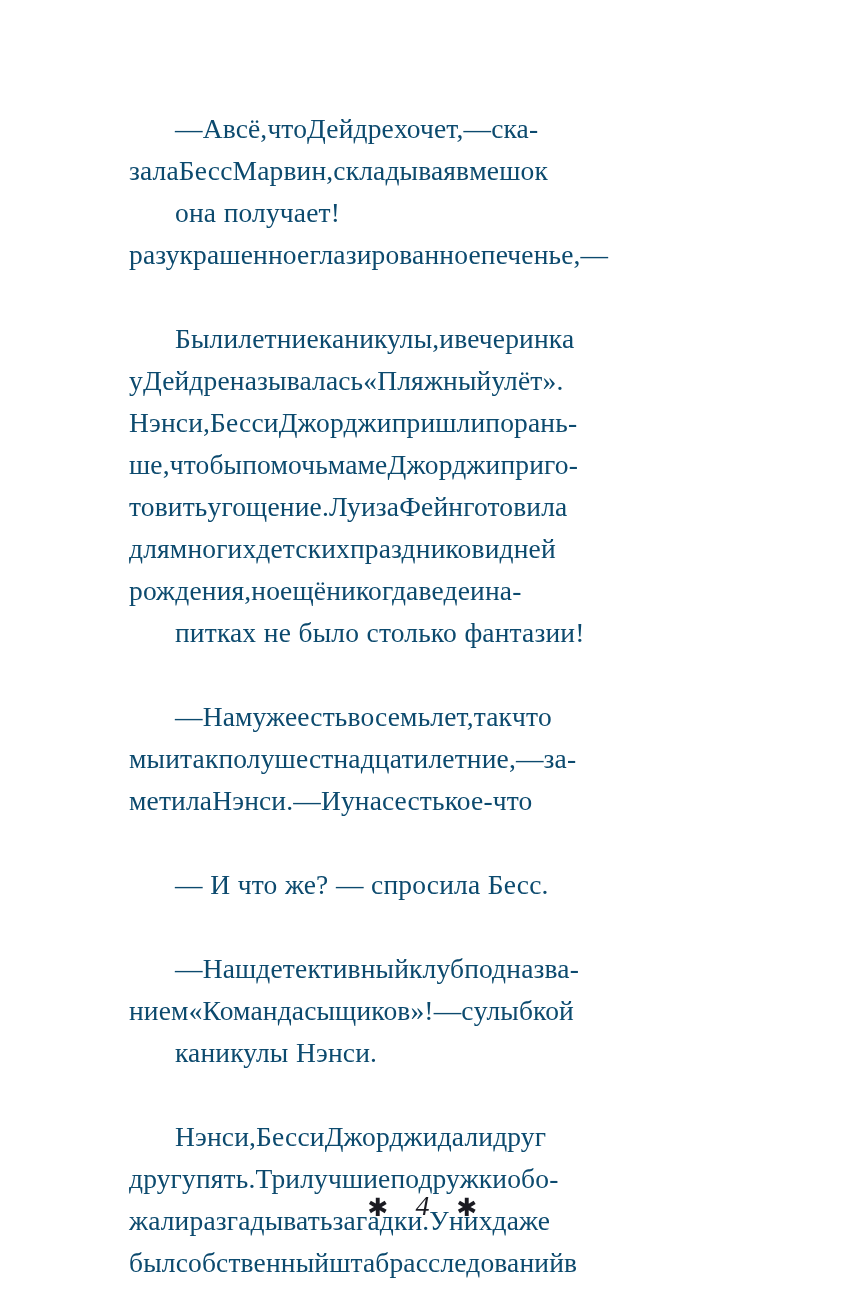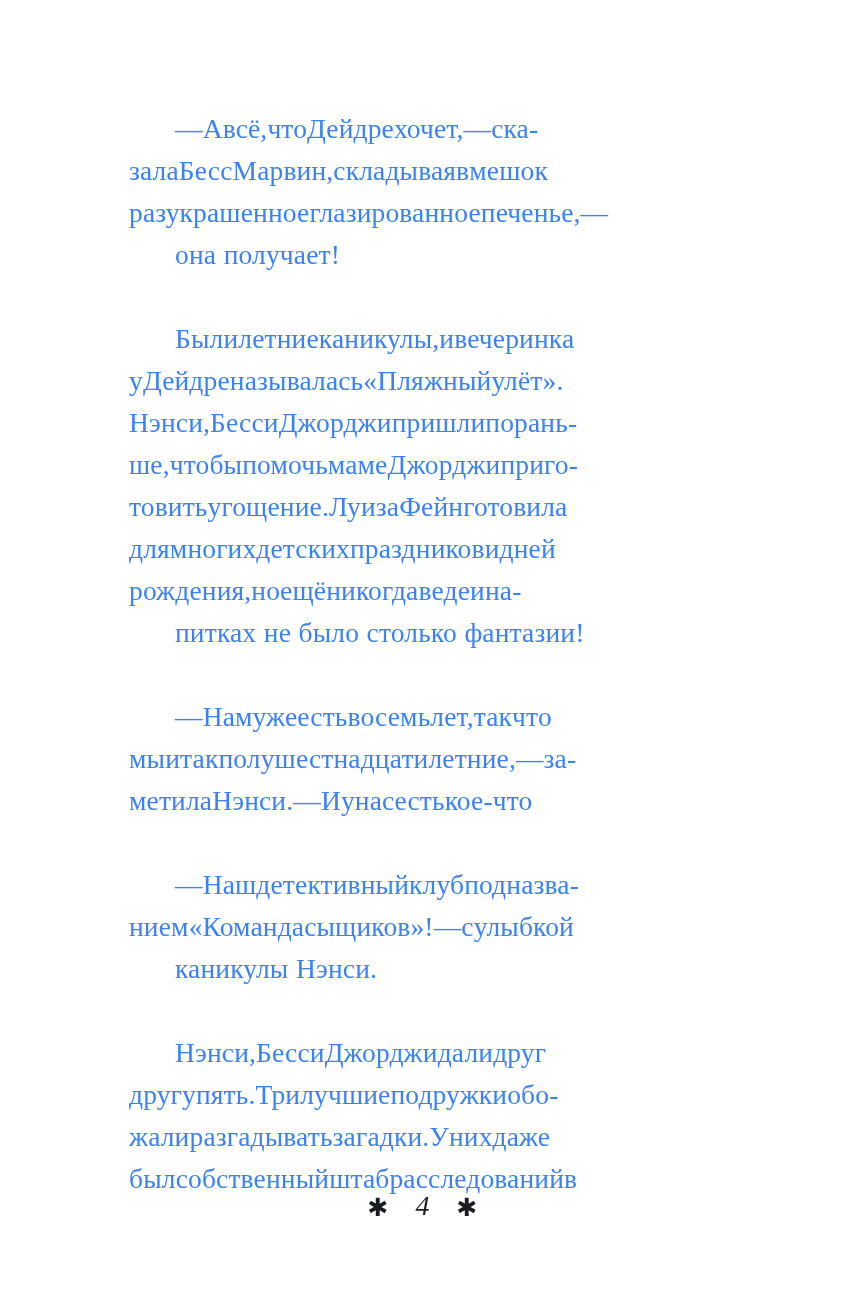--- a/index.html
+++ b/index.html
@@ -22,21 +22,21 @@
     width: 638px;
   }
   .para {
     margin: 0;
     padding: 0;
     text-indent: 46px;
     text-align: justify;
     text-justify: inter-word;
     font-size: 27.5px;
     line-height: 42px;
-    color: #3b82f6;
+    color: #0c4a6e;
     letter-spacing: 0.15px;
     word-spacing: 0.5px;
     hyphens: none;
     -webkit-hyphens: none;
   }
   
   .para::after {
     content: "";
     display: inline-block;
     width: 100%;
@@ -90,41 +90,44 @@
 </head>
 <body>
 
 <div class="page">
 
   <div class="text-block">
 
     <p class="para">
       <span class="jline indent" style="text-indent: 0px;"><span style="display: inline-block; width: 46px;"></span><span>—</span><span class="gap" style="display: inline-block; width: 0px;"></span><span>А</span><span class="gap" style="display: inline-block; width: 0px;"></span><span>всё,</span><span class="gap" style="display: inline-block; width: 0px;"></span><span>что</span><span class="gap" style="display: inline-block; width: 0px;"></span><span>Дейдре</span><span class="gap" style="display: inline-block; width: 0px;"></span><span>хочет,</span><span class="gap" style="display: inline-block; width: 0px;"></span><span>—</span><span class="gap" style="display: inline-block; width: 0px;"></span><span>ска-</span></span>
       <span class="jline" style="text-indent: 0px;"><span>зала</span><span class="gap" style="display: inline-block; width: 0px;"></span><span>Бесс</span><span class="gap" style="display: inline-block; width: 0px;"></span><span>Марвин,</span><span class="gap" style="display: inline-block; width: 0px;"></span><span>складывая</span><span class="gap" style="display: inline-block; width: 0px;"></span><span>в</span><span class="gap" style="display: inline-block; width: 0px;"></span><span>мешок</span></span>
+      <span class="jline last">она получает!</span>
       <span class="jline" style="text-indent: 0px;"><span>разукрашенное</span><span class="gap" style="display: inline-block; width: 0px;"></span><span>глазированное</span><span class="gap" style="display: inline-block; width: 0px;"></span><span>печенье,</span><span class="gap" style="display: inline-block; width: 0px;"></span><span>—</span></span>
-      <span class="jline last">она получает!</span>
     </p>
 
     <p class="para">
       <span class="jline indent" style="text-indent: 0px;"><span style="display: inline-block; width: 46px;"></span><span>Были</span><span class="gap" style="display: inline-block; width: 0px;"></span><span>летние</span><span class="gap" style="display: inline-block; width: 0px;"></span><span>каникулы,</span><span class="gap" style="display: inline-block; width: 0px;"></span><span>и</span><span class="gap" style="display: inline-block; width: 0px;"></span><span>вечеринка</span></span>
       <span class="jline" style="text-indent: 0px;"><span>у</span><span class="gap" style="display: inline-block; width: 0px;"></span><span>Дейдре</span><span class="gap" style="display: inline-block; width: 0px;"></span><span>называлась</span><span class="gap" style="display: inline-block; width: 0px;"></span><span>«Пляжный</span><span class="gap" style="display: inline-block; width: 0px;"></span><span>улёт».</span></span>
       <span class="jline" style="text-indent: 0px;"><span>Нэнси,</span><span class="gap" style="display: inline-block; width: 0px;"></span><span>Бесс</span><span class="gap" style="display: inline-block; width: 0px;"></span><span>и</span><span class="gap" style="display: inline-block; width: 0px;"></span><span>Джорджи</span><span class="gap" style="display: inline-block; width: 0px;"></span><span>пришли</span><span class="gap" style="display: inline-block; width: 0px;"></span><span>порань-</span></span>
       <span class="jline" style="text-indent: 0px;"><span>ше,</span><span class="gap" style="display: inline-block; width: 0px;"></span><span>чтобы</span><span class="gap" style="display: inline-block; width: 0px;"></span><span>помочь</span><span class="gap" style="display: inline-block; width: 0px;"></span><span>маме</span><span class="gap" style="display: inline-block; width: 0px;"></span><span>Джорджи</span><span class="gap" style="display: inline-block; width: 0px;"></span><span>приго-</span></span>
       <span class="jline" style="text-indent: 0px;"><span>товить</span><span class="gap" style="display: inline-block; width: 0px;"></span><span>угощение.</span><span class="gap" style="display: inline-block; width: 0px;"></span><span>Луиза</span><span class="gap" style="display: inline-block; width: 0px;"></span><span>Фейн</span><span class="gap" style="display: inline-block; width: 0px;"></span><span>готовила</span></span>
       <span class="jline" style="text-indent: 0px;"><span>для</span><span class="gap" style="display: inline-block; width: 0px;"></span><span>многих</span><span class="gap" style="display: inline-block; width: 0px;"></span><span>детских</span><span class="gap" style="display: inline-block; width: 0px;"></span><span>праздников</span><span class="gap" style="display: inline-block; width: 0px;"></span><span>и</span><span class="gap" style="display: inline-block; width: 0px;"></span><span>дней</span></span>
       <span class="jline" style="text-indent: 0px;"><span>рождения,</span><span class="gap" style="display: inline-block; width: 0px;"></span><span>но</span><span class="gap" style="display: inline-block; width: 0px;"></span><span>ещё</span><span class="gap" style="display: inline-block; width: 0px;"></span><span>никогда</span><span class="gap" style="display: inline-block; width: 0px;"></span><span>в</span><span class="gap" style="display: inline-block; width: 0px;"></span><span>еде</span><span class="gap" style="display: inline-block; width: 0px;"></span><span>и</span><span class="gap" style="display: inline-block; width: 0px;"></span><span>на-</span></span>
       <span class="jline last">питках не было столько фантазии!</span>
     </p>
 
     <p class="para">
       <span class="jline indent" style="text-indent: 0px;"><span style="display: inline-block; width: 46px;"></span><span>—</span><span class="gap" style="display: inline-block; width: 0px;"></span><span>Нам</span><span class="gap" style="display: inline-block; width: 0px;"></span><span>уже</span><span class="gap" style="display: inline-block; width: 0px;"></span><span>есть</span><span class="gap" style="display: inline-block; width: 0px;"></span><span>восемь</span><span class="gap" style="display: inline-block; width: 0px;"></span><span>лет,</span><span class="gap" style="display: inline-block; width: 0px;"></span><span>так</span><span class="gap" style="display: inline-block; width: 0px;"></span><span>что</span></span>
       <span class="jline" style="text-indent: 0px;"><span>мы</span><span class="gap" style="display: inline-block; width: 0px;"></span><span>и</span><span class="gap" style="display: inline-block; width: 0px;"></span><span>так</span><span class="gap" style="display: inline-block; width: 0px;"></span><span>полушестнадцатилетние,</span><span class="gap" style="display: inline-block; width: 0px;"></span><span>—</span><span class="gap" style="display: inline-block; width: 0px;"></span><span>за-</span></span>
       <span class="jline" style="text-indent: 0px;"><span>метила</span><span class="gap" style="display: inline-block; width: 0px;"></span><span>Нэнси.</span><span class="gap" style="display: inline-block; width: 0px;"></span><span>—</span><span class="gap" style="display: inline-block; width: 0px;"></span><span>И</span><span class="gap" style="display: inline-block; width: 0px;"></span><span>у</span><span class="gap" style="display: inline-block; width: 0px;"></span><span>нас</span><span class="gap" style="display: inline-block; width: 0px;"></span><span>есть</span><span class="gap" style="display: inline-block; width: 0px;"></span><span>кое-что</span></span>
     </p>
 
+    <p class="para">
+      <span class="jline indent last">— И что же? — спросила Бесс.</span>
+    </p>
 
     <p class="para">
       <span class="jline indent" style="text-indent: 0px;"><span style="display: inline-block; width: 46px;"></span><span>—</span><span class="gap" style="display: inline-block; width: 0px;"></span><span>Наш</span><span class="gap" style="display: inline-block; width: 0px;"></span><span>детективный</span><span class="gap" style="display: inline-block; width: 0px;"></span><span>клуб</span><span class="gap" style="display: inline-block; width: 0px;"></span><span>под</span><span class="gap" style="display: inline-block; width: 0px;"></span><span>назва-</span></span>
       <span class="jline" style="text-indent: 0px;"><span>нием</span><span class="gap" style="display: inline-block; width: 0px;"></span><span>«Команда</span><span class="gap" style="display: inline-block; width: 0px;"></span><span>сыщиков»!</span><span class="gap" style="display: inline-block; width: 0px;"></span><span>—</span><span class="gap" style="display: inline-block; width: 0px;"></span><span>с</span><span class="gap" style="display: inline-block; width: 0px;"></span><span>улыбкой</span></span>
       <span class="jline last">каникулы Нэнси.</span>
     </p>
 
     <p class="para">
       <span class="jline indent" style="text-indent: 0px;"><span style="display: inline-block; width: 46px;"></span><span>Нэнси,</span><span class="gap" style="display: inline-block; width: 0px;"></span><span>Бесс</span><span class="gap" style="display: inline-block; width: 0px;"></span><span>и</span><span class="gap" style="display: inline-block; width: 0px;"></span><span>Джорджи</span><span class="gap" style="display: inline-block; width: 0px;"></span><span>дали</span><span class="gap" style="display: inline-block; width: 0px;"></span><span>друг</span></span>
       <span class="jline" style="text-indent: 0px;"><span>другу</span><span class="gap" style="display: inline-block; width: 0px;"></span><span>пять.</span><span class="gap" style="display: inline-block; width: 0px;"></span><span>Три</span><span class="gap" style="display: inline-block; width: 0px;"></span><span>лучшие</span><span class="gap" style="display: inline-block; width: 0px;"></span><span>подружки</span><span class="gap" style="display: inline-block; width: 0px;"></span><span>обо-</span></span>

